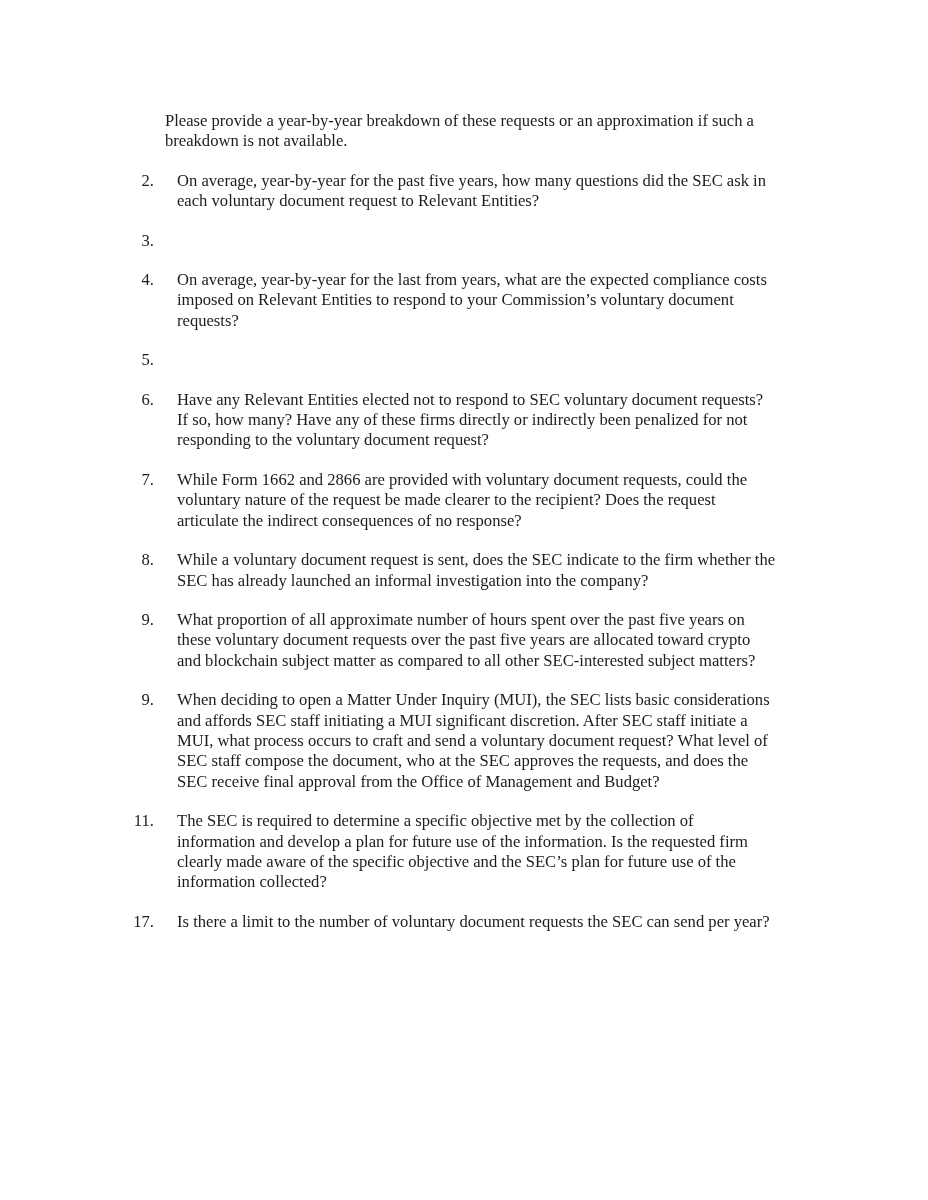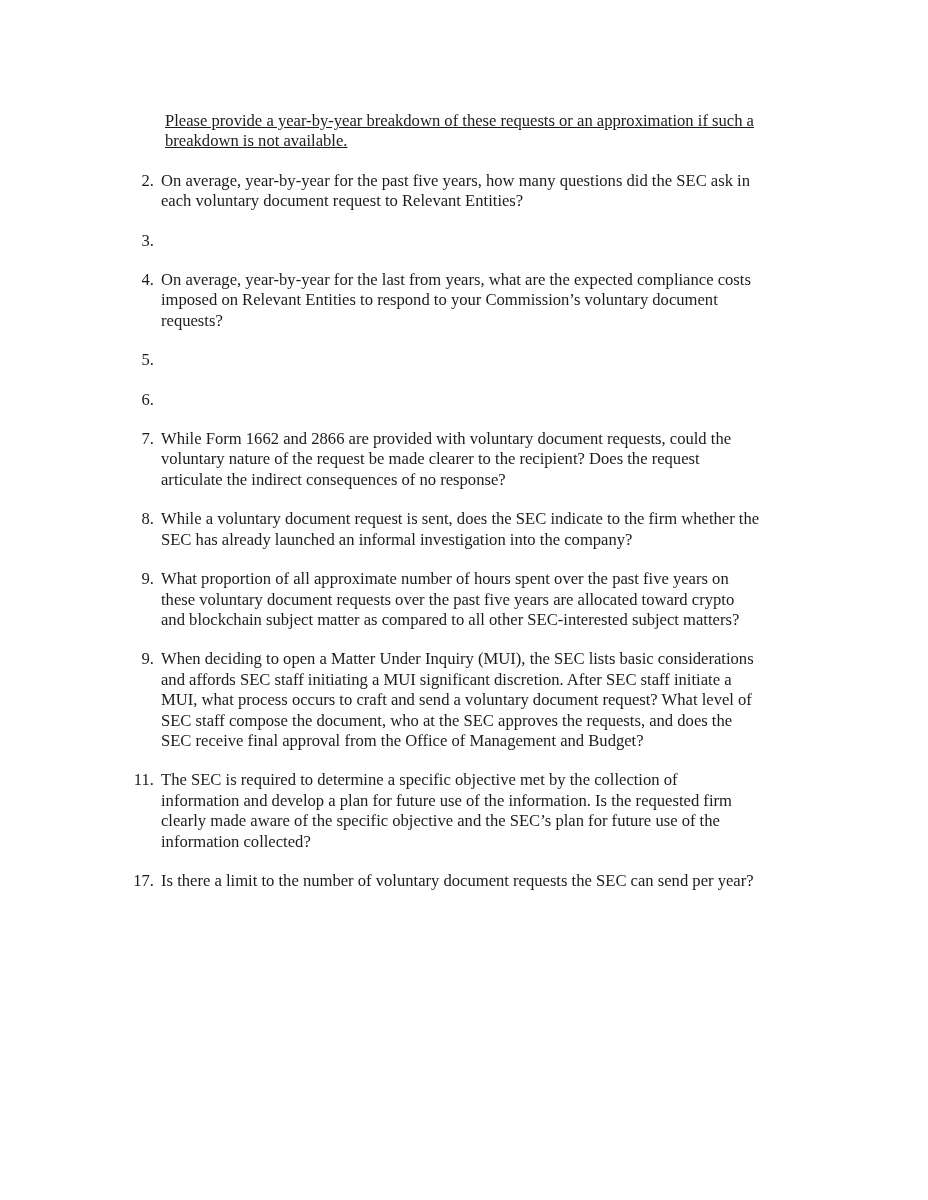--- a/index.html
+++ b/index.html
@@ -17,36 +17,35 @@
     font-family: "Liberation Serif", "DejaVu Serif", serif;
     font-size: 16.6px;
     line-height: 20.4px;
     color: var(--text-color, #1c1c1c);
     overflow: hidden;
   }
   .continuation {
     margin: 0 0 19px 35px;
     max-width: 662px;
     white-space: pre-line;
-    text-decoration: underline;
   }
   .q-list {
     margin: 0;
   }
   .q-item {
     display: flex;
     margin: 0 0 19px 0;
   }
   .q-num {
     flex: 0 0 24px;
     text-align: right;
     white-space: nowrap;
   }
   .q-text {
-    margin-left: 7px;
+    margin-left: 23px;
     max-width: 662px;
     white-space: pre-line;
   }
 </style>
 </head>
 <body>
 
 <div class="page">
 
   <p class="continuation">Please provide a year-by-year breakdown of these requests or an approximation if such a
@@ -70,20 +69,23 @@
 imposed on Relevant Entities to respond to your Commission’s voluntary document
 requests?</span>
     </div>
 
     <div class="q-item">
       <span class="q-num">5.</span>
     </div>
 
     <div class="q-item">
       <span class="q-num">6.</span>
+      <span class="q-text">Have any Relevant Entities elected not to respond to SEC voluntary document requests?
+If so, how many? Have any of these firms directly or indirectly been penalized for not
+responding to the voluntary document request?</span>
     </div>
 
     <div class="q-item">
       <span class="q-num">7.</span>
       <span class="q-text">While Form 1662 and 2866 are provided with voluntary document requests, could the
 voluntary nature of the request be made clearer to the recipient? Does the request
 articulate the indirect consequences of no response?</span>
     </div>
 
     <div class="q-item">

